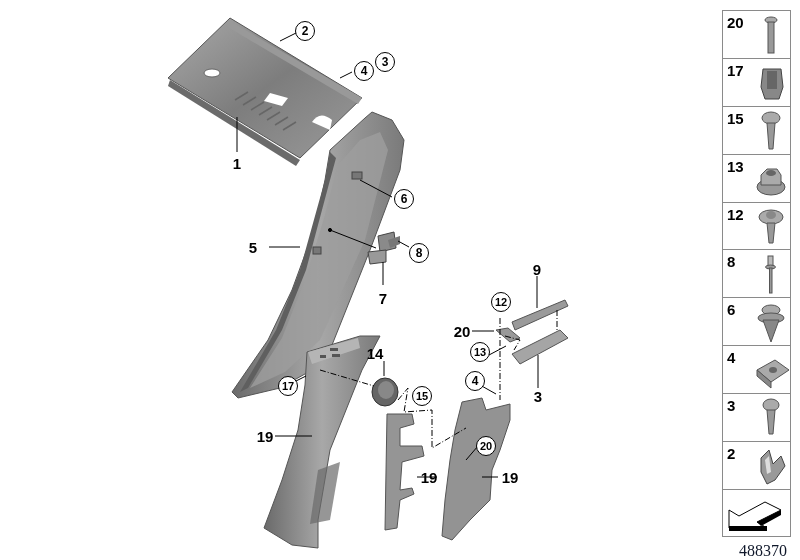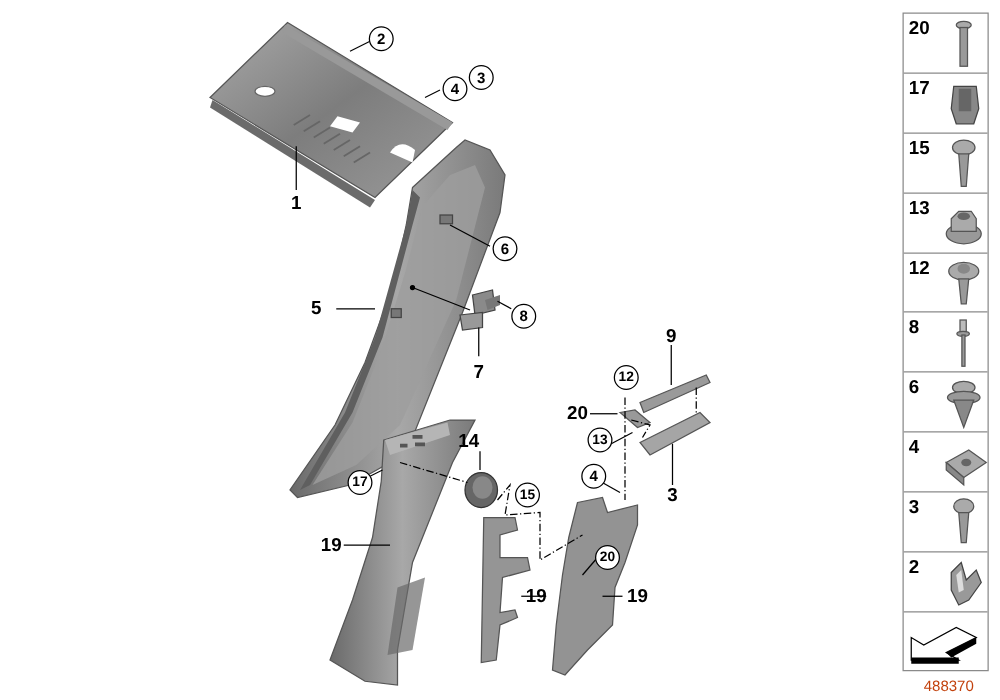--- a/index.html
+++ b/index.html
@@ -11,21 +11,21 @@
   .callout.circ { width:20px; height:20px; border:1.4px solid #000; border-radius:50%;
                   display:flex; align-items:center; justify-content:center; font-size:12px;
                   background:#fff; box-sizing:border-box; }
   .callout.circ.wide { font-size:11px; }
   #legend { position:absolute; left:722px; top:10px; width:69px; height:527px;
             border:1px solid #8a8a8a; box-sizing:border-box; }
   .cell { position:relative; height:47.9px; border-bottom:1px solid #8a8a8a; box-sizing:border-box; }
   .cell:last-child { border-bottom:none; }
   .cell .num { position:absolute; left:4px; top:3px; font-weight:bold; font-size:15px; }
   .cell svg { position:absolute; left:0; top:0; }
-  #image-id { position:absolute; left:739px; top:542px; font-size:12px; color:#c2410c; }
+  #image-id { position:absolute; left:739px; top:542px; font-size:16px; color:#0f172a;font-family:Liberation Serif, serif; }
 </style>
 </head>
 <body>
 
 <div id="diagram">
   <svg width="800" height="560" viewBox="0 0 800 560" xmlns="http://www.w3.org/2000/svg">
     <defs>
       <linearGradient id="g1" x1="0" y1="0" x2="1" y2="1">
         <stop offset="0" stop-color="#a9a9a9"></stop>
           <stop offset="0.5" stop-color="#7d7d7d"></stop>

